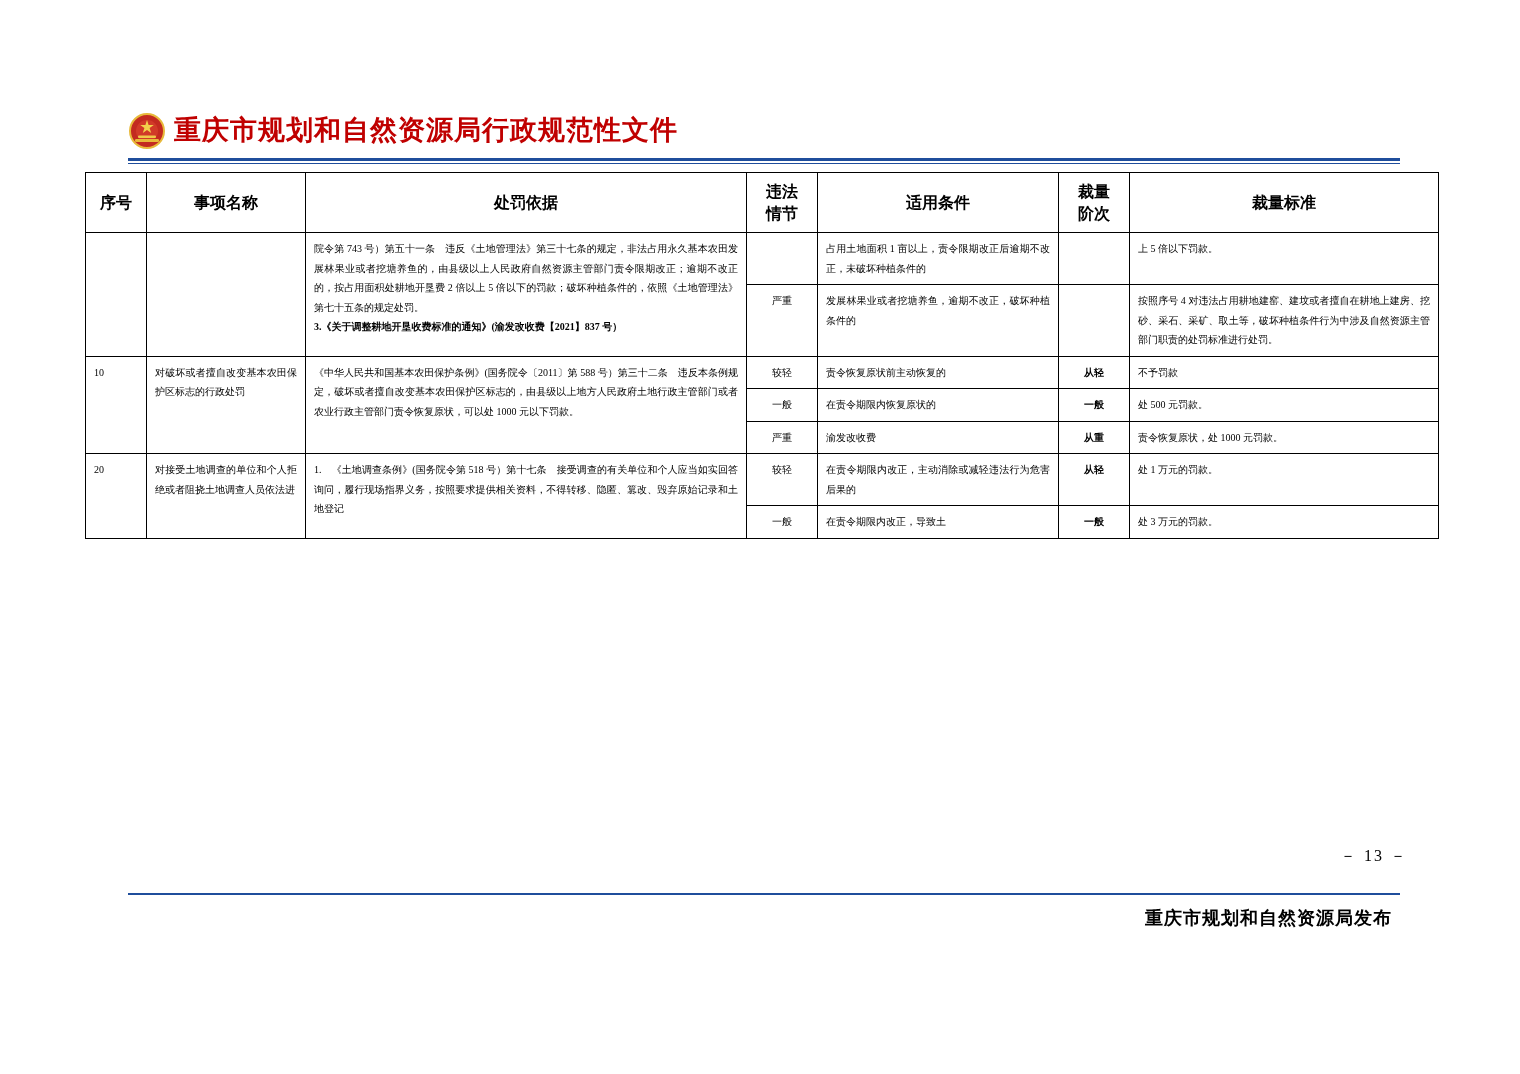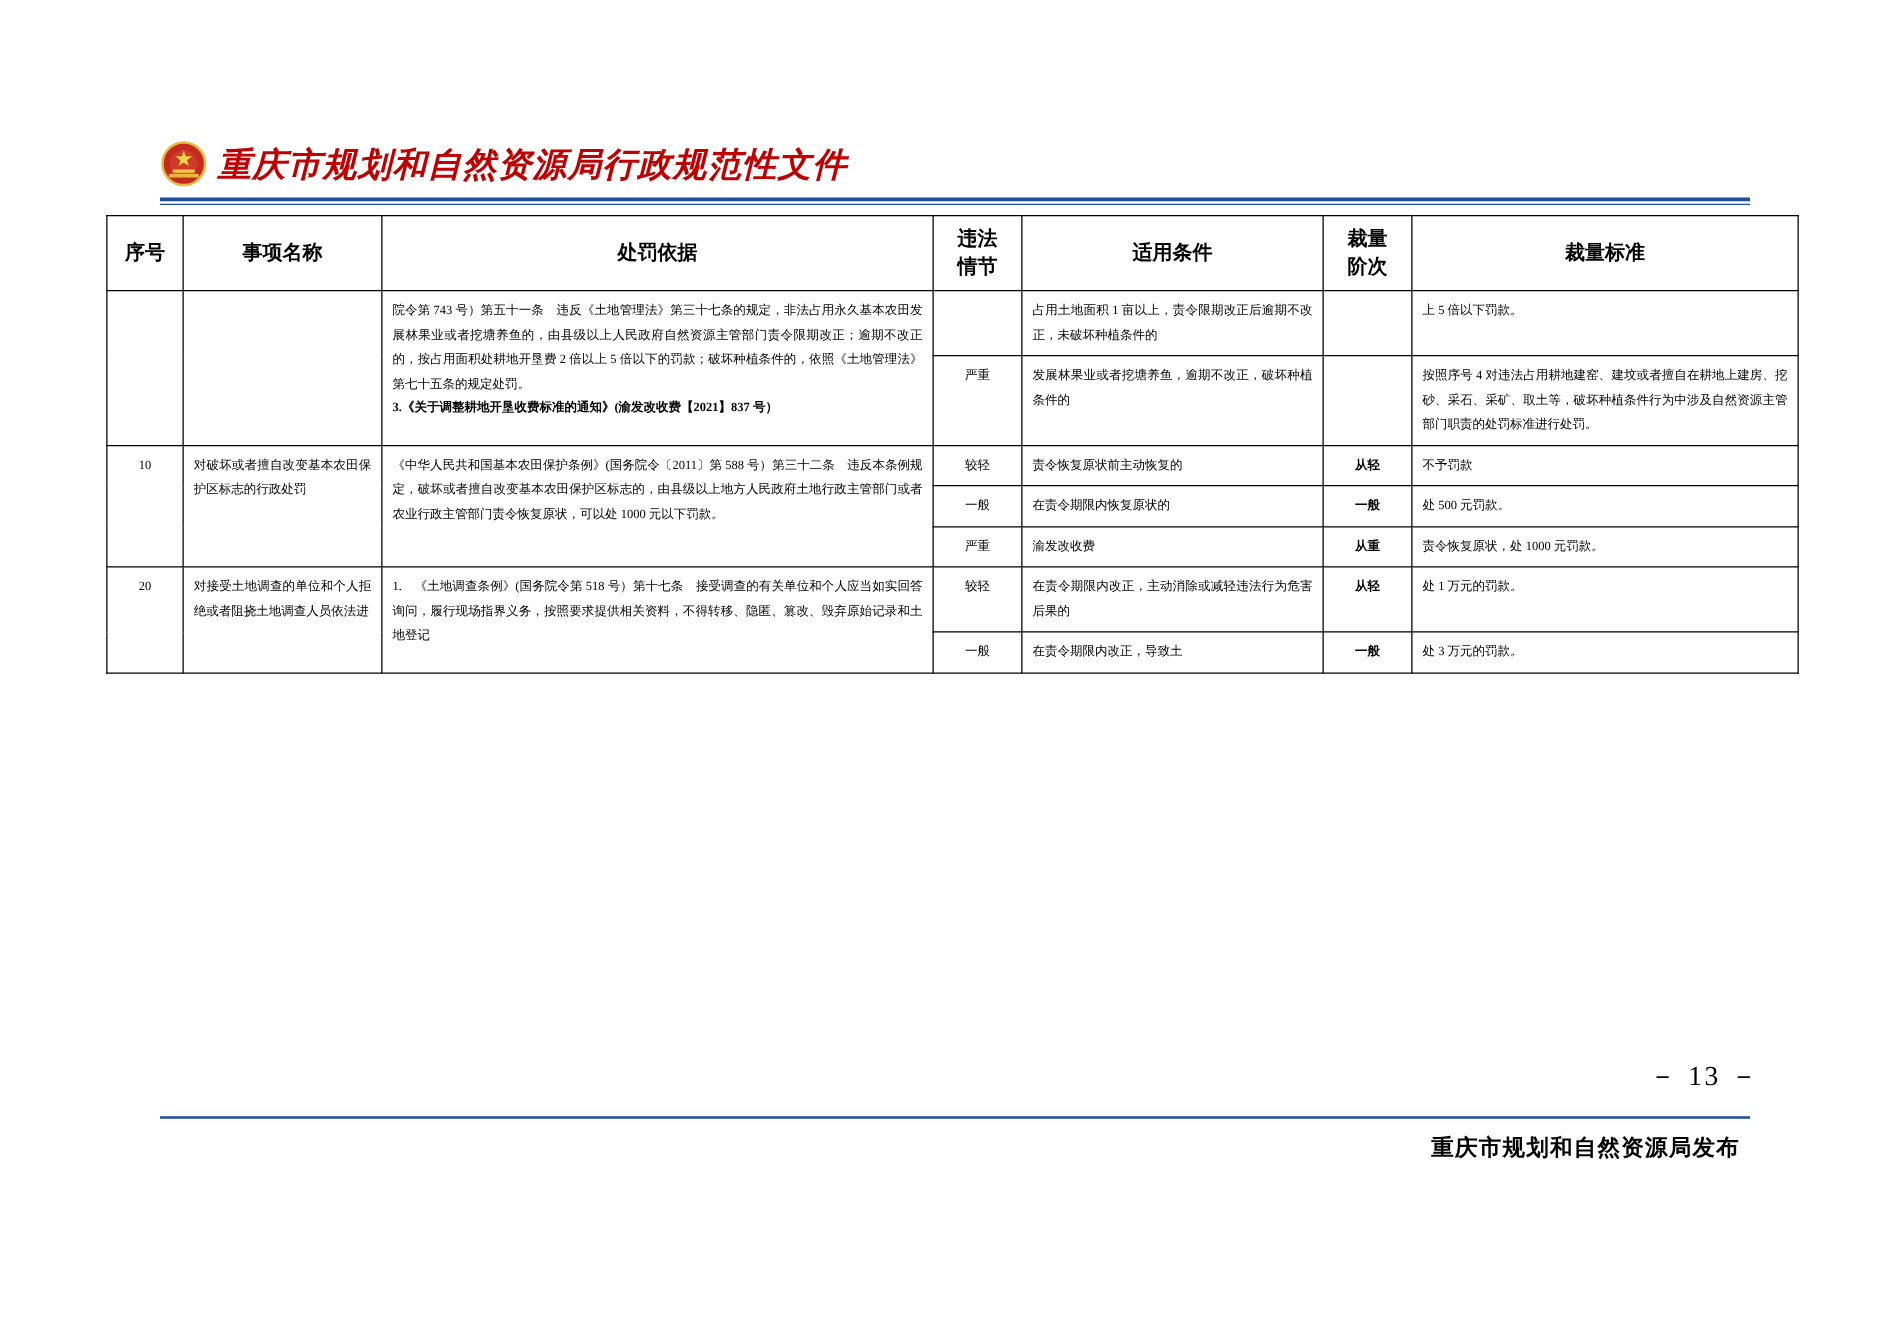--- a/index.html
+++ b/index.html
@@ -21,22 +21,21 @@
     width: 1520px;
     height: 1074px;
   }
   
   .doc-header {
     position: absolute;
     left: 128px;
     top: 112px;
     width: 1270px;
     display: flex;
-    align-items: flex-end;
-    font-style: italic;
+    align-items: flex-start;
   }
   .emblem {
     width: 38px;
     height: 38px;
     flex: 0 0 38px;
     position: relative;
     margin-right: 8px;
   }
   .emblem svg { display:block; }
   .header-title {
@@ -82,40 +81,40 @@
     font-family: "Liberation Serif", "DejaVu Serif", serif;
   }
   table.main th {
     text-align: center;
     vertical-align: middle;
     font-weight: bold;
     font-size: 16px;
     padding: 8px 4px;
     line-height: 1.35;
   }
-  .c-num   { width: 52px;  text-align: center; vertical-align: middle; }
+  .c-num   { width: 52px;  text-align: left; vertical-align: middle; }
   .c-item  { width: 150px; }
   .c-basis { width: 432px; }
   .c-sev   { width: 62px;  text-align: center; vertical-align: middle; font-size: 14px; margin-top: 16px;}
   .c-cond  { width: 232px; }
   .c-level { width: 62px;  text-align: center; vertical-align: middle; font-size: 14px; font-weight: bold;}
   .c-std   { width: 300px; }
   .just {
     text-align: justify;
     text-justify: inter-ideograph;
   }
   .bold { font-weight: bold; }
   
   .page-number {
     position: absolute;
     top: 846px;
     left: 0;
     width: 1408px;
     text-align: right;
-    font-size: 22px;
+    font-size: 16px;
     letter-spacing: 2px;
   }
   .footer-rule {
     position: absolute;
     left: 128px;
     top: 893px;
     width: 1272px;
     height: 2px;
     background: #1f4e9c;
   }

